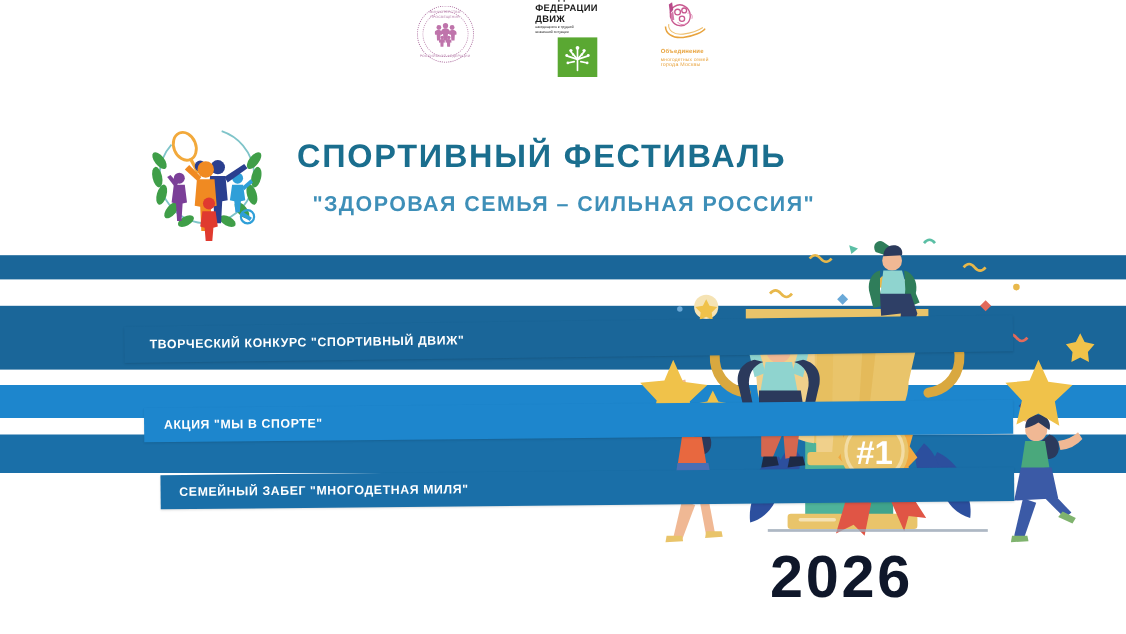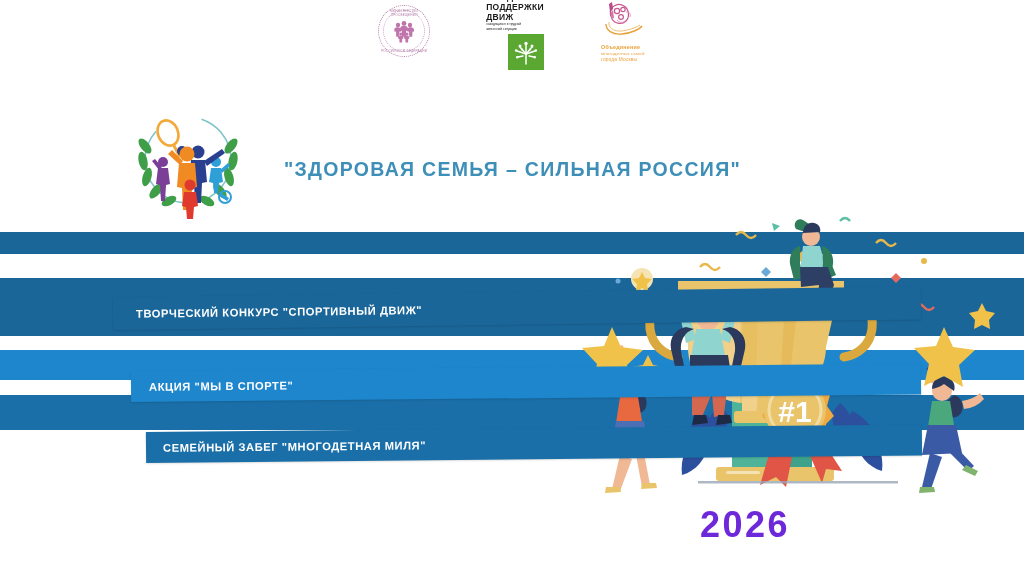--- a/index.html
+++ b/index.html
@@ -66,22 +66,22 @@
         transform:rotate(-0.55deg); transform-origin:left center; }
   .b2 span { margin-left:18px; }
   .b3 { left:146px; top:152px; width:776px; height:31px; background:#1a6fa8;
         transform:rotate(-0.55deg); transform-origin:left center; }
   .b3 span { margin-left:17px; }
 
   
   .illo { position:absolute; left:590px; top:215px; width:420px; height:275px; }
 
   
-  .year { position:absolute; left:700px; top:500px; font-size:36px; font-weight:bold;
-          color:#6d28d9; letter-spacing:2.5px; line-height:50px; }
+  .year { position:absolute; left:700px; top:500px; font-size:54px; font-weight:bold;
+          color:#0f172a; letter-spacing:2.5px; line-height:50px; }
 
   svg { display:block; overflow:visible; }
 </style>
 </head>
 <body>
 
 <div class="poster">
 
   <div class="partners">
 
@@ -104,21 +104,21 @@
             </g>
           </svg>
         </div>
         <div class="seal-txt b">РОССИЙСКОЙ ФЕДЕРАЦИИ</div>
       </div>
     </div>
 
     <div class="partner fond">
       <div class="fond-words">
         <div>ФОНД</div>
-        <div>ПОДДЕРЖКИ</div>
+        <div>ФЕДЕРАЦИИ</div>
         <div>ДВИЖ</div>
         <div class="fond-sub">находящихся в трудной жизненной ситуации</div>
       </div>
       <div class="fond-box">
         <svg width="28" height="28" viewBox="0 0 28 28">
           <g stroke="#ffffff" stroke-width="1.5" stroke-linecap="round" fill="none">
             <path d="M14 26 L14 16"></path>
             <path d="M14 16 L8 9"></path>
               <path d="M14 16 L20 9"></path>
               <path d="M14 16 L14 7"></path>
@@ -224,20 +224,21 @@
         </g>
 
         <g fill="#e03a2f">
           <circle cx="58" cy="79" r="5.5"></circle>
           <path d="M52 86 h12 l2 14 -4 1 -1 12 h-6 l-1 -12 -4 -1 z"></path>
         </g>
       </svg>
     </div>
 
     <div class="titles">
+      <div class="title-main">СПОРТИВНЫЙ ФЕСТИВАЛЬ</div>
       <div class="title-sub">"ЗДОРОВАЯ СЕМЬЯ – СИЛЬНАЯ РОССИЯ"</div>
     </div>
   </div>
 
   <div class="stripes">
     <div class="stripe" style="top:0px;height:22px;width:1024px;background:#1a6699;"></div>
     <div class="stripe" style="top:46px;height:58px;width:1024px;background:#1a6699;"></div>
     <div class="stripe" style="top:118px;height:30px;width:1024px;background:#1d86cd;"></div>
     <div class="stripe" style="top:163px;height:35px;width:1024px;background:#1a6fa8;"></div>
   </div>

